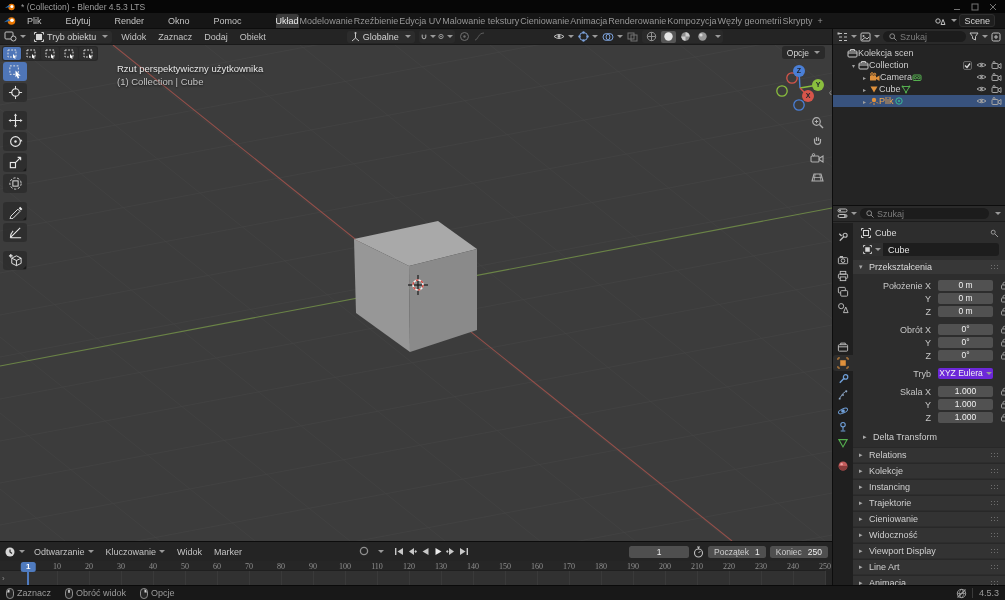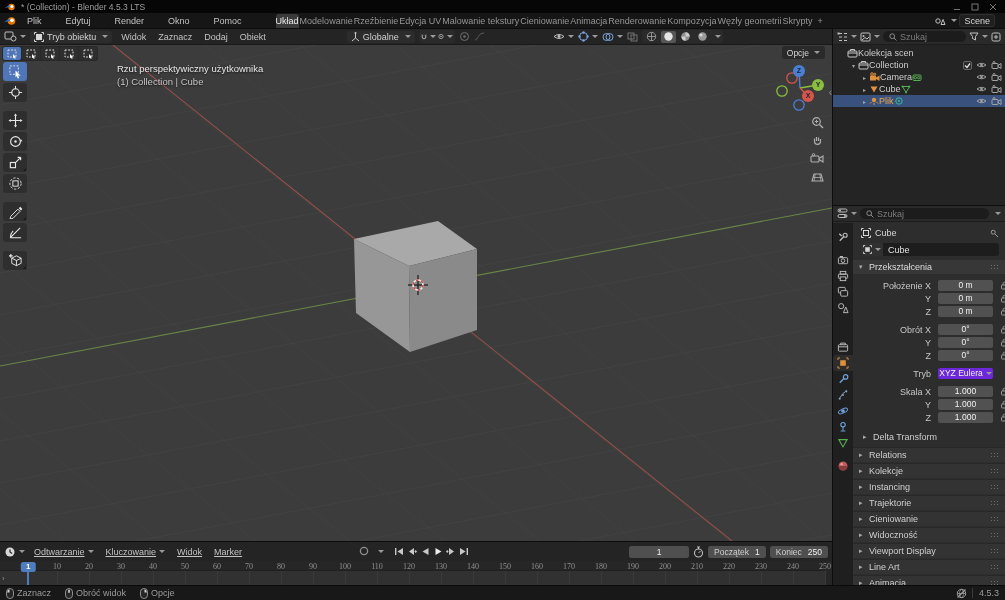--- a/index.html
+++ b/index.html
@@ -56,21 +56,21 @@
   #vp-toolbar .tool .sub{position:absolute;right:1px;bottom:1px;width:0;height:0;
                     border-left:3px solid transparent;border-bottom:3px solid #191919;}
   #vp-nav-buttons{position:absolute;right:4px;top:70px;display:flex;flex-direction:column;gap:4px;}
   #vp-nav-buttons .navb{width:22px;height:14px;display:flex;align-items:center;justify-content:center;opacity:.85;}
   #sidebar-toggle{position:absolute;right:0px;top:42px;color:#8f8f8f;font-size:10px;}
   
   #timeline{position:absolute;left:0;top:541px;width:832px;height:44px;background:#242424;border-top:1px solid #0c0c0c;}
   #tl-header{position:absolute;left:0;top:0;width:100%;height:19px;display:flex;align-items:center;
              padding:0 4px;box-sizing:border-box;gap:4px;}
   #tl-menus{display:flex;gap:2px;align-items:center;}
-  #tl-menus .menu-item{padding:1px 5px;color:#c3c3c3;display:flex;align-items:center;text-decoration:underline;}
+  #tl-menus .menu-item{padding:1px 5px;color:#c3c3c3;display:flex;align-items:center;}
   #tl-playback{position:absolute;left:358px;top:2px;display:flex;align-items:center;gap:1px;}
   #tl-playback .pbtn{width:12px;height:14px;display:flex;align-items:center;justify-content:center;}
   #tl-fields{margin-left:auto;display:flex;align-items:center;gap:4px;}
   .tl-field{background:#4f4f4f;border-radius:2.5px;height:12px;display:flex;align-items:center;
             justify-content:center;color:#f0f0f0;font-size:8.5px;padding:0 6px;gap:6px;}
   .tl-field .lbl{color:#cfcfcf;}
   #tl-ruler{position:absolute;left:0;top:19px;width:100%;height:25px;background:#262626;overflow:hidden;}
   #tl-band{position:absolute;left:0;top:9px;height:16px;width:825px;background:#313131;border-top:1px solid #1f1f1f;}
   .tick-label{position:absolute;top:1px;transform:translateX(-50%);color:#909090;font-size:8px;font-family:Liberation Serif, serif;}
   .tick-line{position:absolute;top:10px;bottom:0;width:1px;background:#3a3a3a;}

